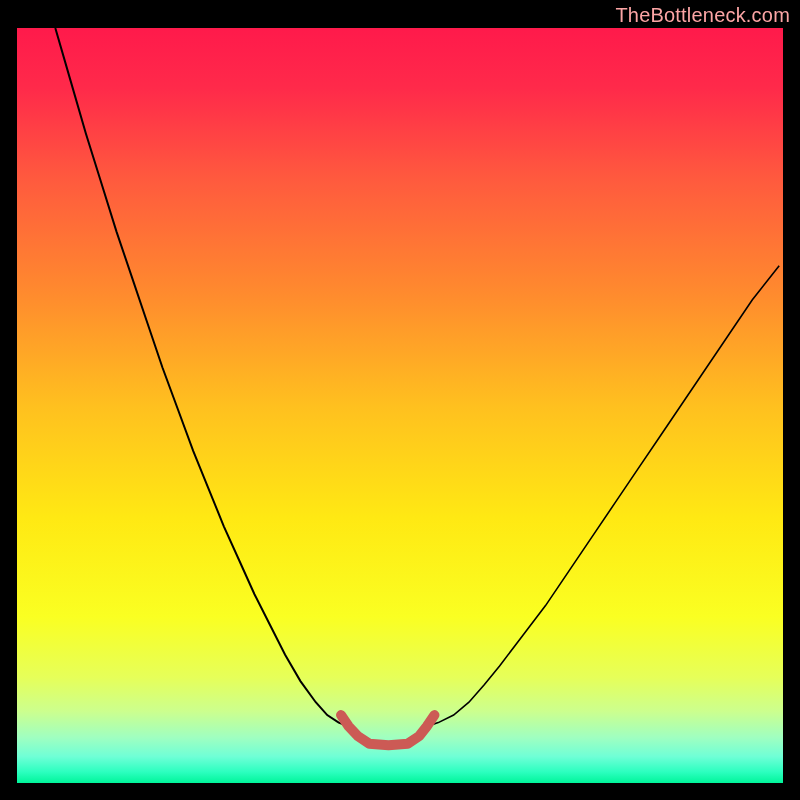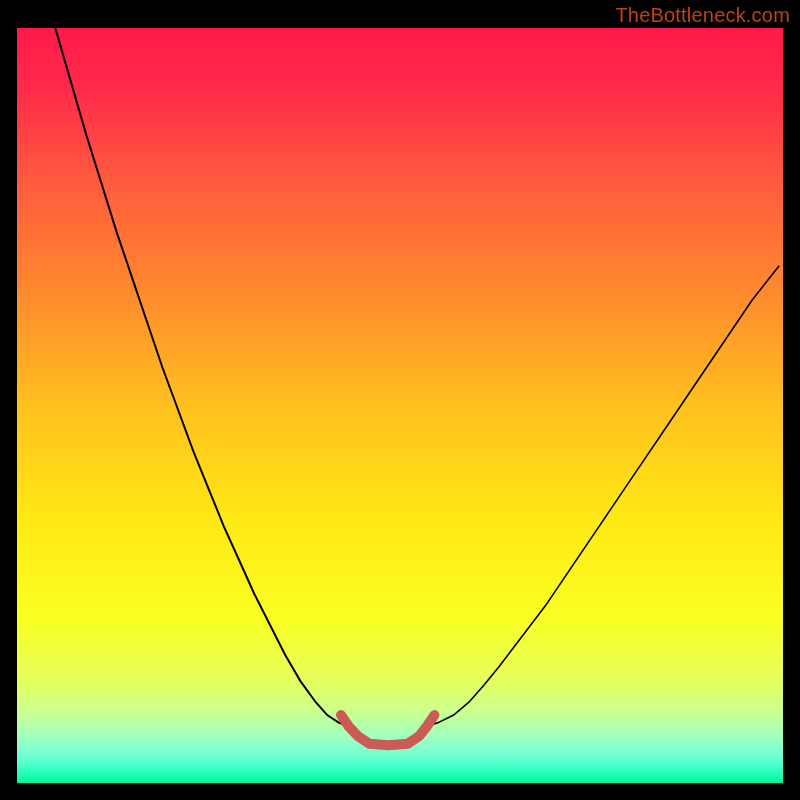--- a/index.html
+++ b/index.html
@@ -16,21 +16,21 @@
     top: 0;
     left: 0;
     width: 800px;
     height: 800px;
     background: #000;
   }
   .watermark {
     position: absolute;
     top: 4px;
     right: 10px;
-    color: #c2410c;
+    color: #fca5a5;
     font-size: 20px;
     font-weight: 500;
     letter-spacing: 0.2px;
     z-index: 10;
   }
   .plot-area {
     position: absolute;
     left: 17px;
     top: 28px;
     width: 766px;

